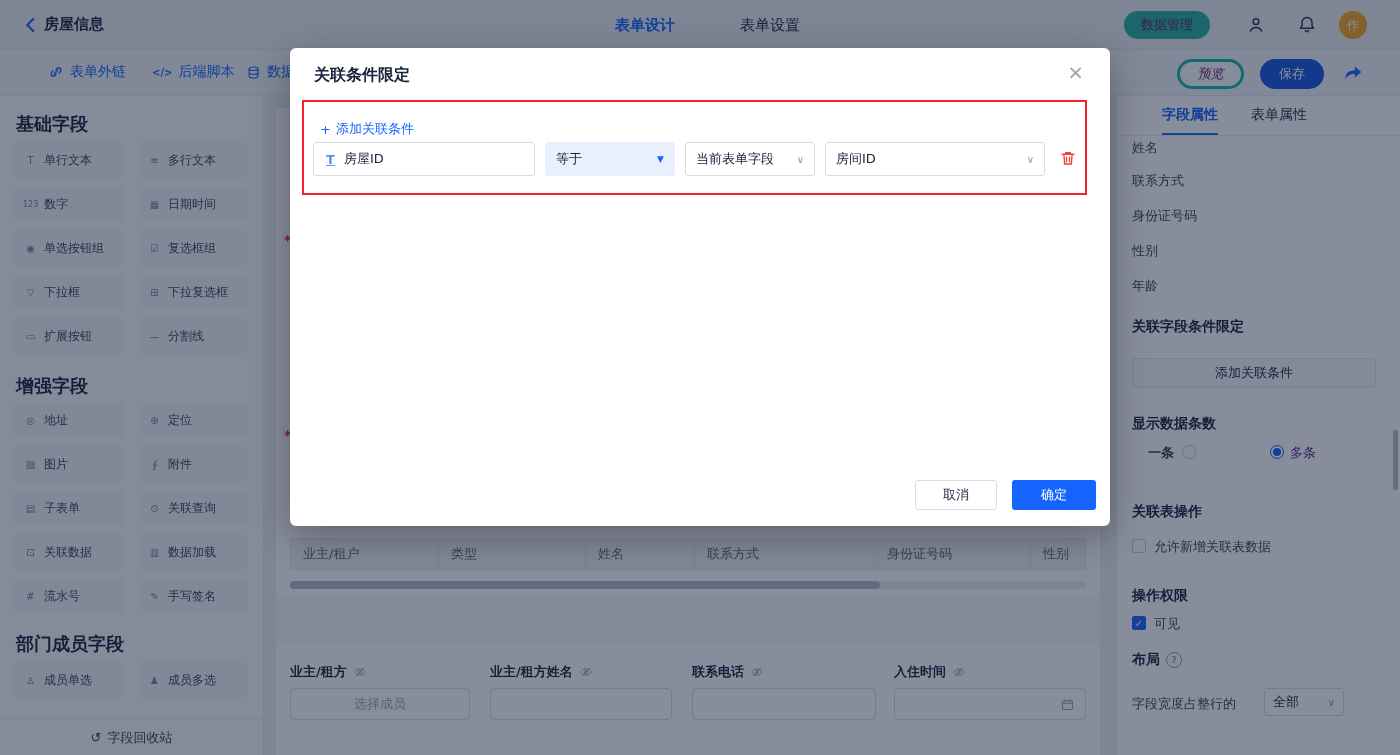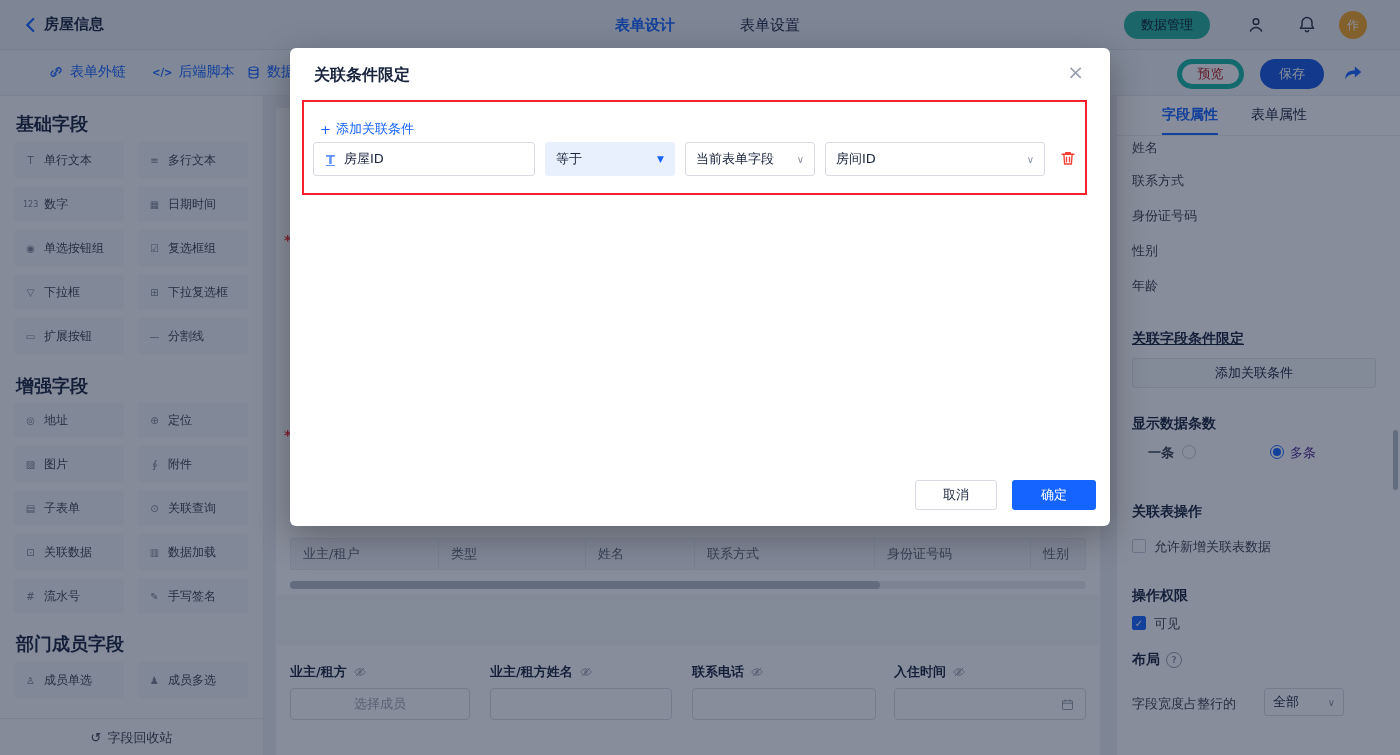--- a/index.html
+++ b/index.html
@@ -3,27 +3,27 @@
 <meta charset="utf-8">
 <style>
   html,body{margin:0;padding:0;background:#d8dbe0;font-family:"DejaVu Sans","Liberation Sans",sans-serif;}
   #app{position:relative;width:1400px;height:755px;overflow:hidden;background:#eef0f4;}
   .abs{position:absolute;}
   
   .hdr{position:absolute;left:0;top:0;width:1400px;height:50px;background:#edf0f6;border-bottom:1px solid #dfe3ea;box-sizing:border-box;}
   .hdr-title{position:absolute;left:44px;top:15px;font-size:15px;font-weight:700;color:#17233d;}
   .navitem{position:absolute;top:16px;font-size:15px;color:#17233d;cursor:pointer;}
   .navitem.active{color:#1664ff;font-weight:600;}
-  .pillbtn{position:absolute;height:28px;border-radius:14px;background:#25b19b;color:#0f172a;font-size:13px;display:flex;align-items:center;padding:0 17px;cursor:pointer;}
+  .pillbtn{position:absolute;height:28px;border-radius:14px;background:#25b19b;color:#701a75;font-size:13px;display:flex;align-items:center;padding:0 17px;cursor:pointer;}
   .avatar{position:absolute;width:28px;height:28px;border-radius:50%;background:#f5a623;color:#fff;font-size:12px;display:flex;align-items:center;justify-content:center;cursor:pointer;}
   
   .tbar{position:absolute;left:0;top:50px;width:1400px;height:46px;background:#f3f5f9;border-bottom:1px solid #e6e9ef;box-sizing:border-box;}
   .titem{position:absolute;top:63px;display:flex;align-items:center;gap:6px;font-size:14px;color:#1664ff;cursor:pointer;}
   .obtn{position:absolute;top:59px;height:30px;border-radius:15px;box-sizing:border-box;display:flex;align-items:center;justify-content:center;font-size:13px;cursor:pointer;}
-  .obtn.ghost{border:5px solid #14b8a6;color:#b91c1c;background:#fdfdfe;}
+  .obtn.ghost{border:3px solid #14b8a6;color:#701a75;background:#fdfdfe;font-style:italic;}
   .obtn.primary{background:#1557e0;color:#fff;}
   
   .sbar{position:absolute;left:0;top:96px;width:264px;height:659px;background:#fafbfd;border-right:1px solid #e8ebf0;box-sizing:border-box;}
   .sect{position:absolute;left:16px;font-size:18px;font-weight:700;color:#17233d;}
   .fbtn{position:absolute;width:110px;height:36px;background:#f3f5f8;border-radius:4px;display:flex;align-items:center;gap:6px;padding-left:9px;box-sizing:border-box;font-size:12px;color:#3d4350;cursor:pointer;}
   .fbtn .ic{min-width:15px;font-size:10px;color:#7a8494;text-align:center;flex:none;}
   .recycle{position:absolute;left:0;top:718px;width:263px;height:37px;border-top:1px solid #e8ebf0;display:flex;align-items:center;justify-content:center;gap:6px;font-size:13px;color:#3d4350;cursor:pointer;background:#fafbfd;}
   
   .canvas{position:absolute;left:264px;top:96px;width:852px;height:659px;background:#eceef3;}
   .card{position:absolute;left:276px;top:108px;width:824px;height:647px;background:#fff;border-radius:4px 4px 0 0;}
@@ -321,21 +321,21 @@
     <div class="tab active">字段属性</div>
     <div class="tab">表单属性</div>
   </div>
 
   <div class="pitem" style="top:139px;">姓名</div>
   <div class="pitem" style="top:172px;">联系方式</div>
   <div class="pitem" style="top:207px;">身份证号码</div>
   <div class="pitem" style="top:242px;">性别</div>
   <div class="pitem" style="top:277px;">年龄</div>
 
-  <div class="plabel" style="top:330px;text-decoration:underline;">关联字段条件限定</div>
+  <div class="plabel" style="top:318px;">关联字段条件限定</div>
   <div class="pbtn" style="top:358px;">
     <span>添加关联条件</span>
   </div>
 
   <div class="plabel" style="top:415px;">显示数据条数</div>
   <span class="radio" style="left:1182px;top:445px;"></span>
   <span class="rlabel" style="left:1148px;top:444px;font-weight:bold;">一条</span>
   <span class="radio sel" style="left:1270px;top:445px;">
       <span class="dot"></span>
     </span>

